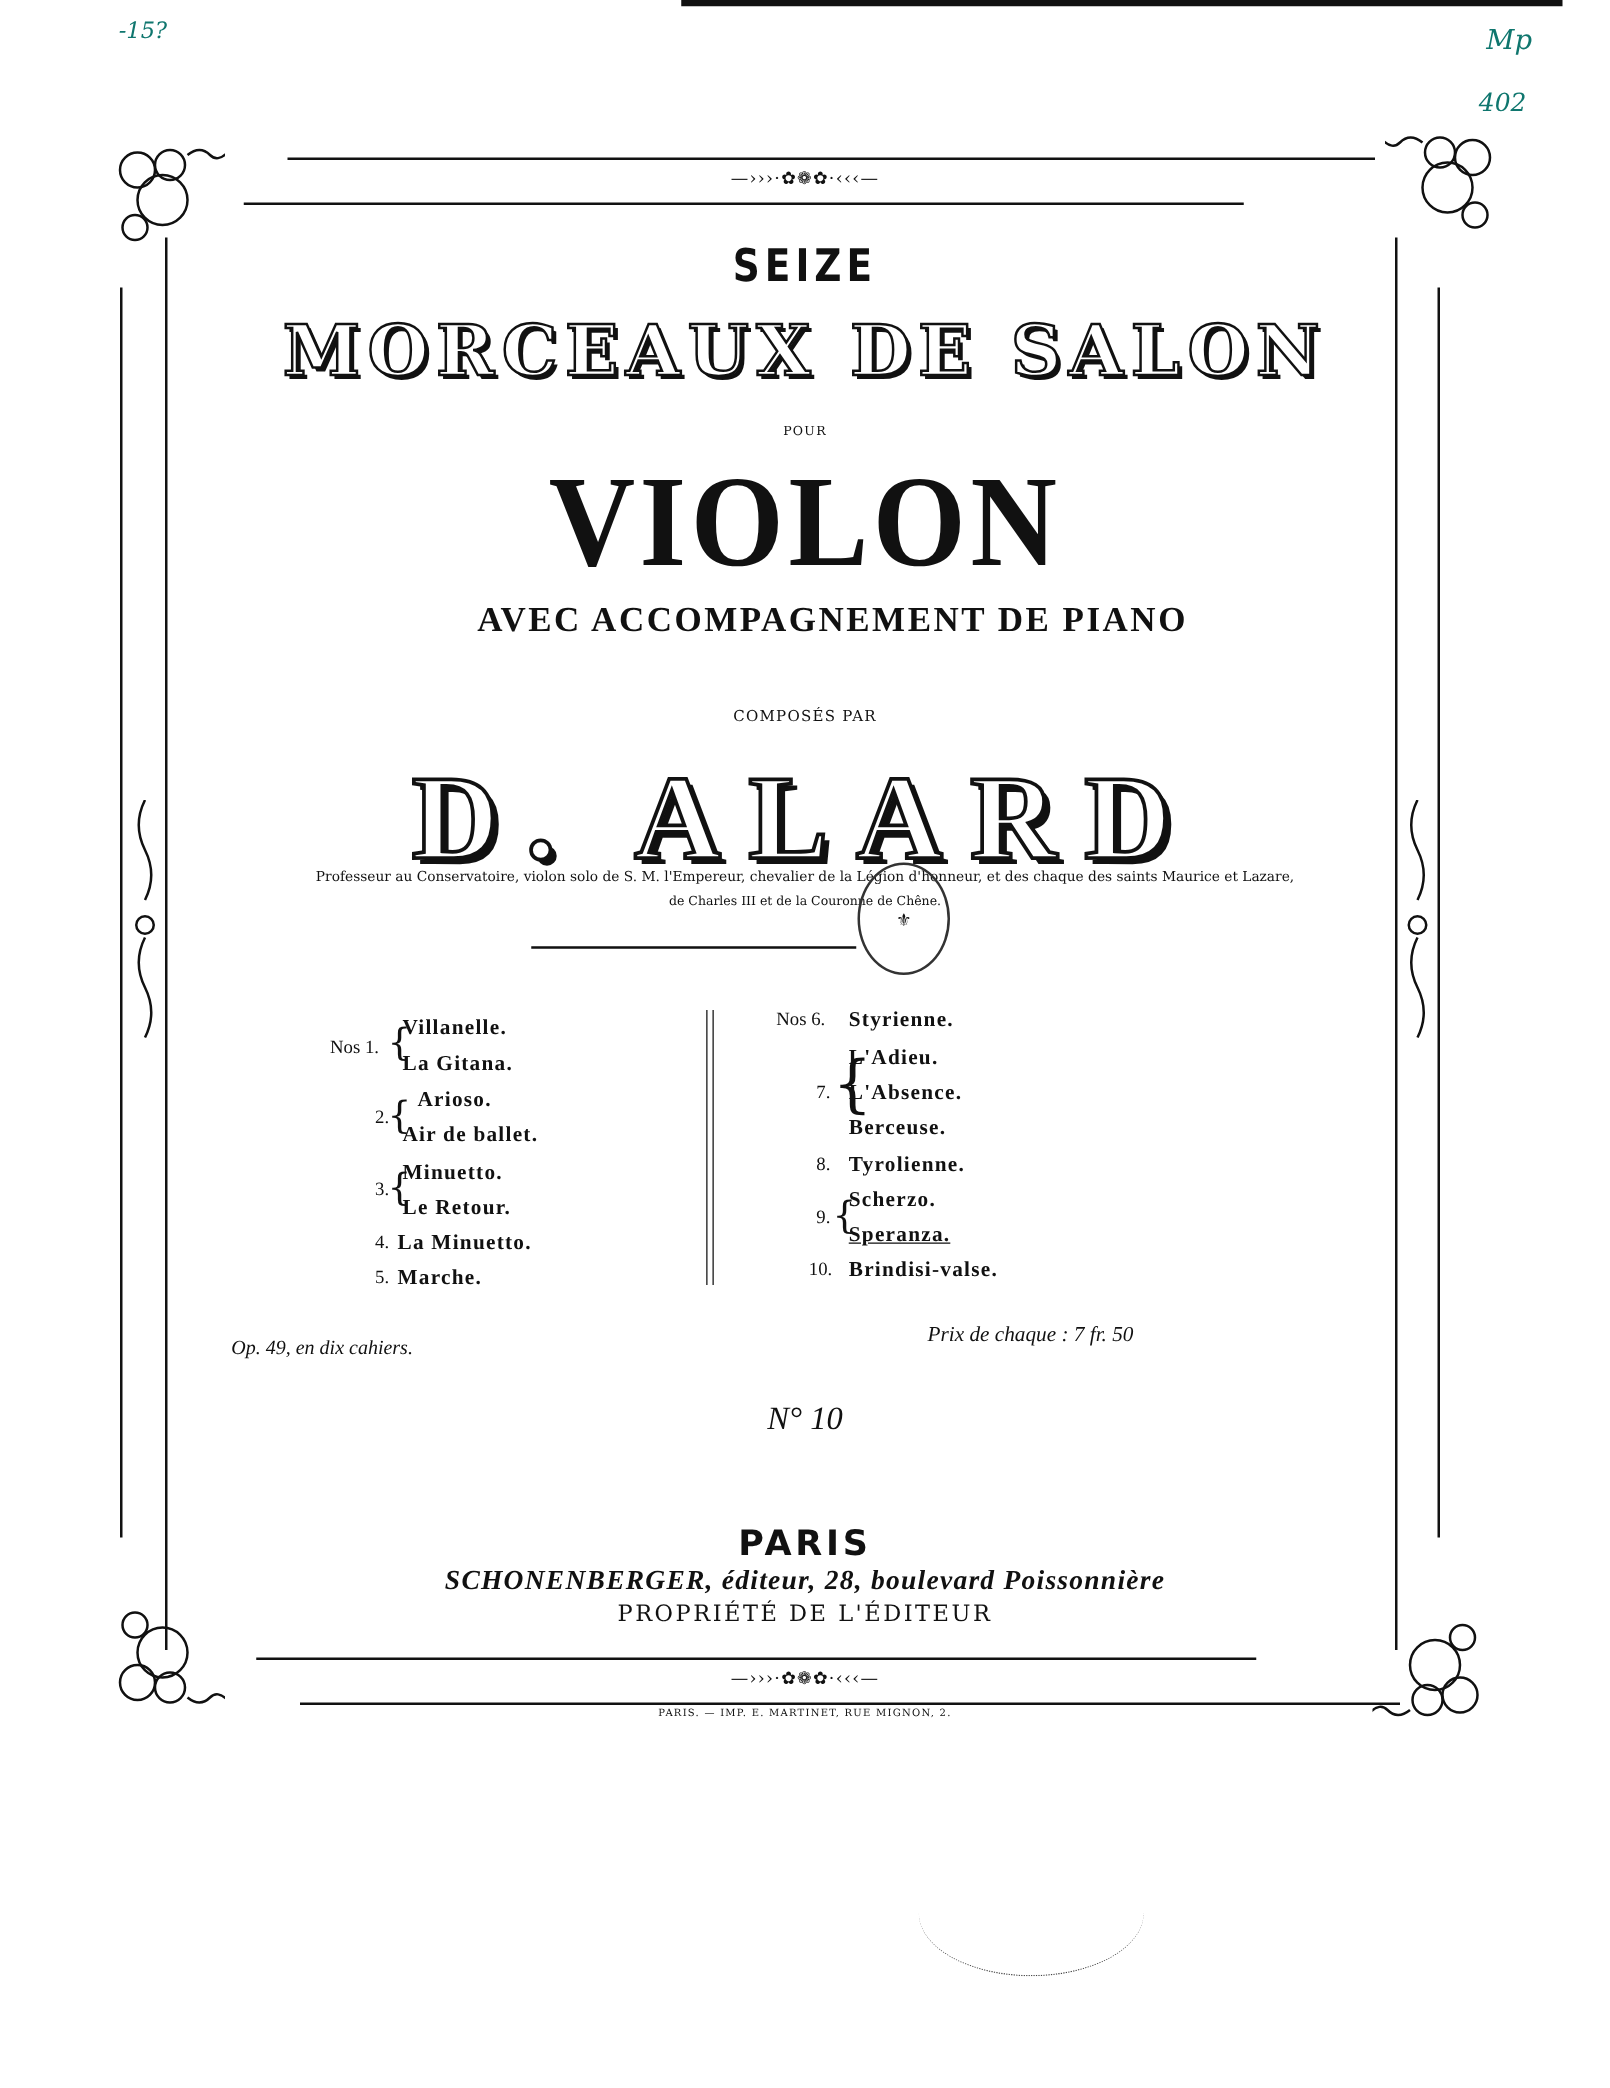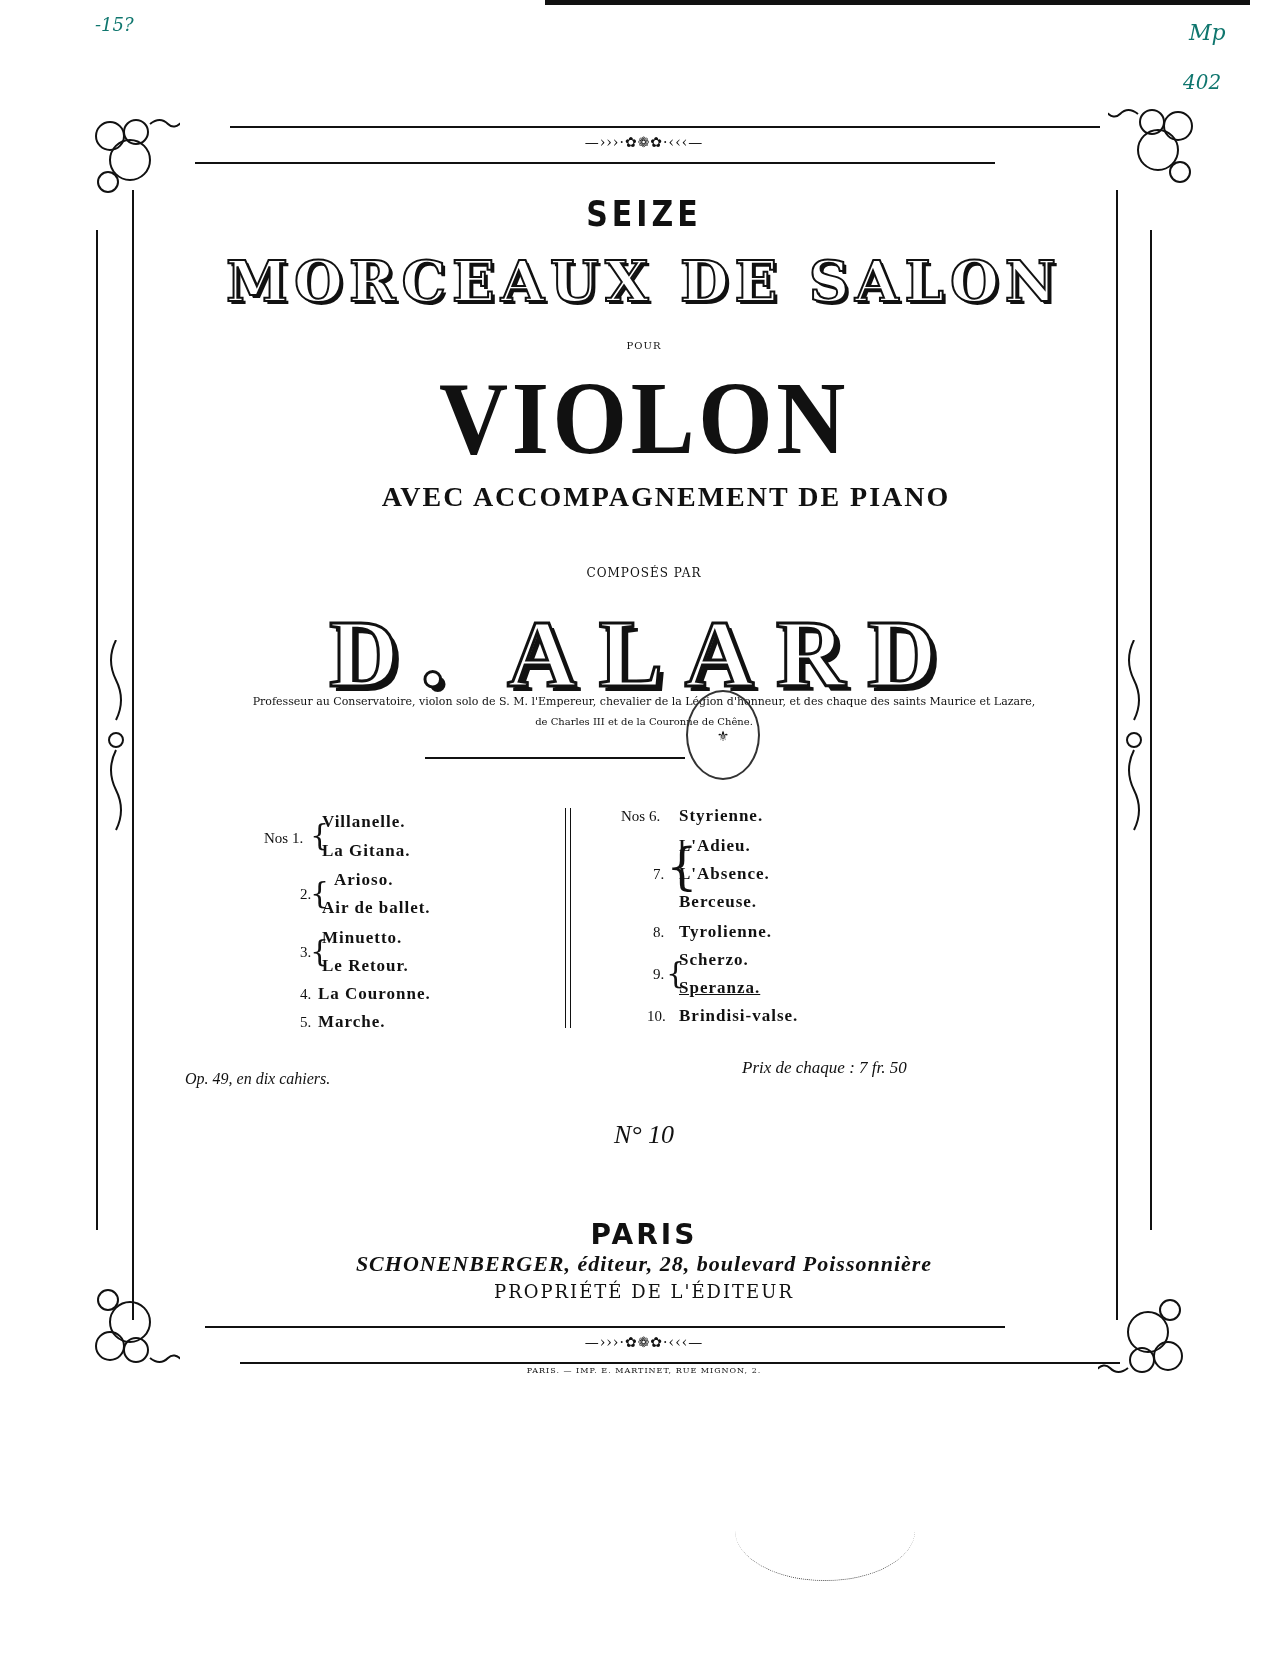--- a/index.html
+++ b/index.html
@@ -141,21 +141,21 @@
   <div class="brace" style="left:310px;top:878px;">{</div>
   <div class="item" style="left:334px;top:870px;">Arioso.</div>
   <div class="item" style="left:322px;top:898px;">Air de ballet.</div>
 
   <div class="num" style="left:300px;top:944px;">3.</div>
   <div class="brace" style="left:310px;top:936px;">{</div>
   <div class="item" style="left:322px;top:928px;">Minuetto.</div>
   <div class="item" style="left:322px;top:956px;">Le Retour.</div>
 
   <div class="num" style="left:300px;top:986px;">4.</div>
-  <div class="item" style="left:318px;top:984px;">La Couronne.</div>
+  <div class="item" style="left:318px;top:984px;">La Minuetto.</div>
 
   <div class="num" style="left:300px;top:1014px;">5.</div>
   <div class="item" style="left:318px;top:1012px;">Marche.</div>
 </div>
 
 <div>
   <div class="num" style="left:621px;top:808px;">Nos 6.</div>
   <div class="item" style="left:679px;top:806px;text-align:right;">Styrienne.</div>
 
   <div class="num" style="left:653px;top:866px;">7.</div>

